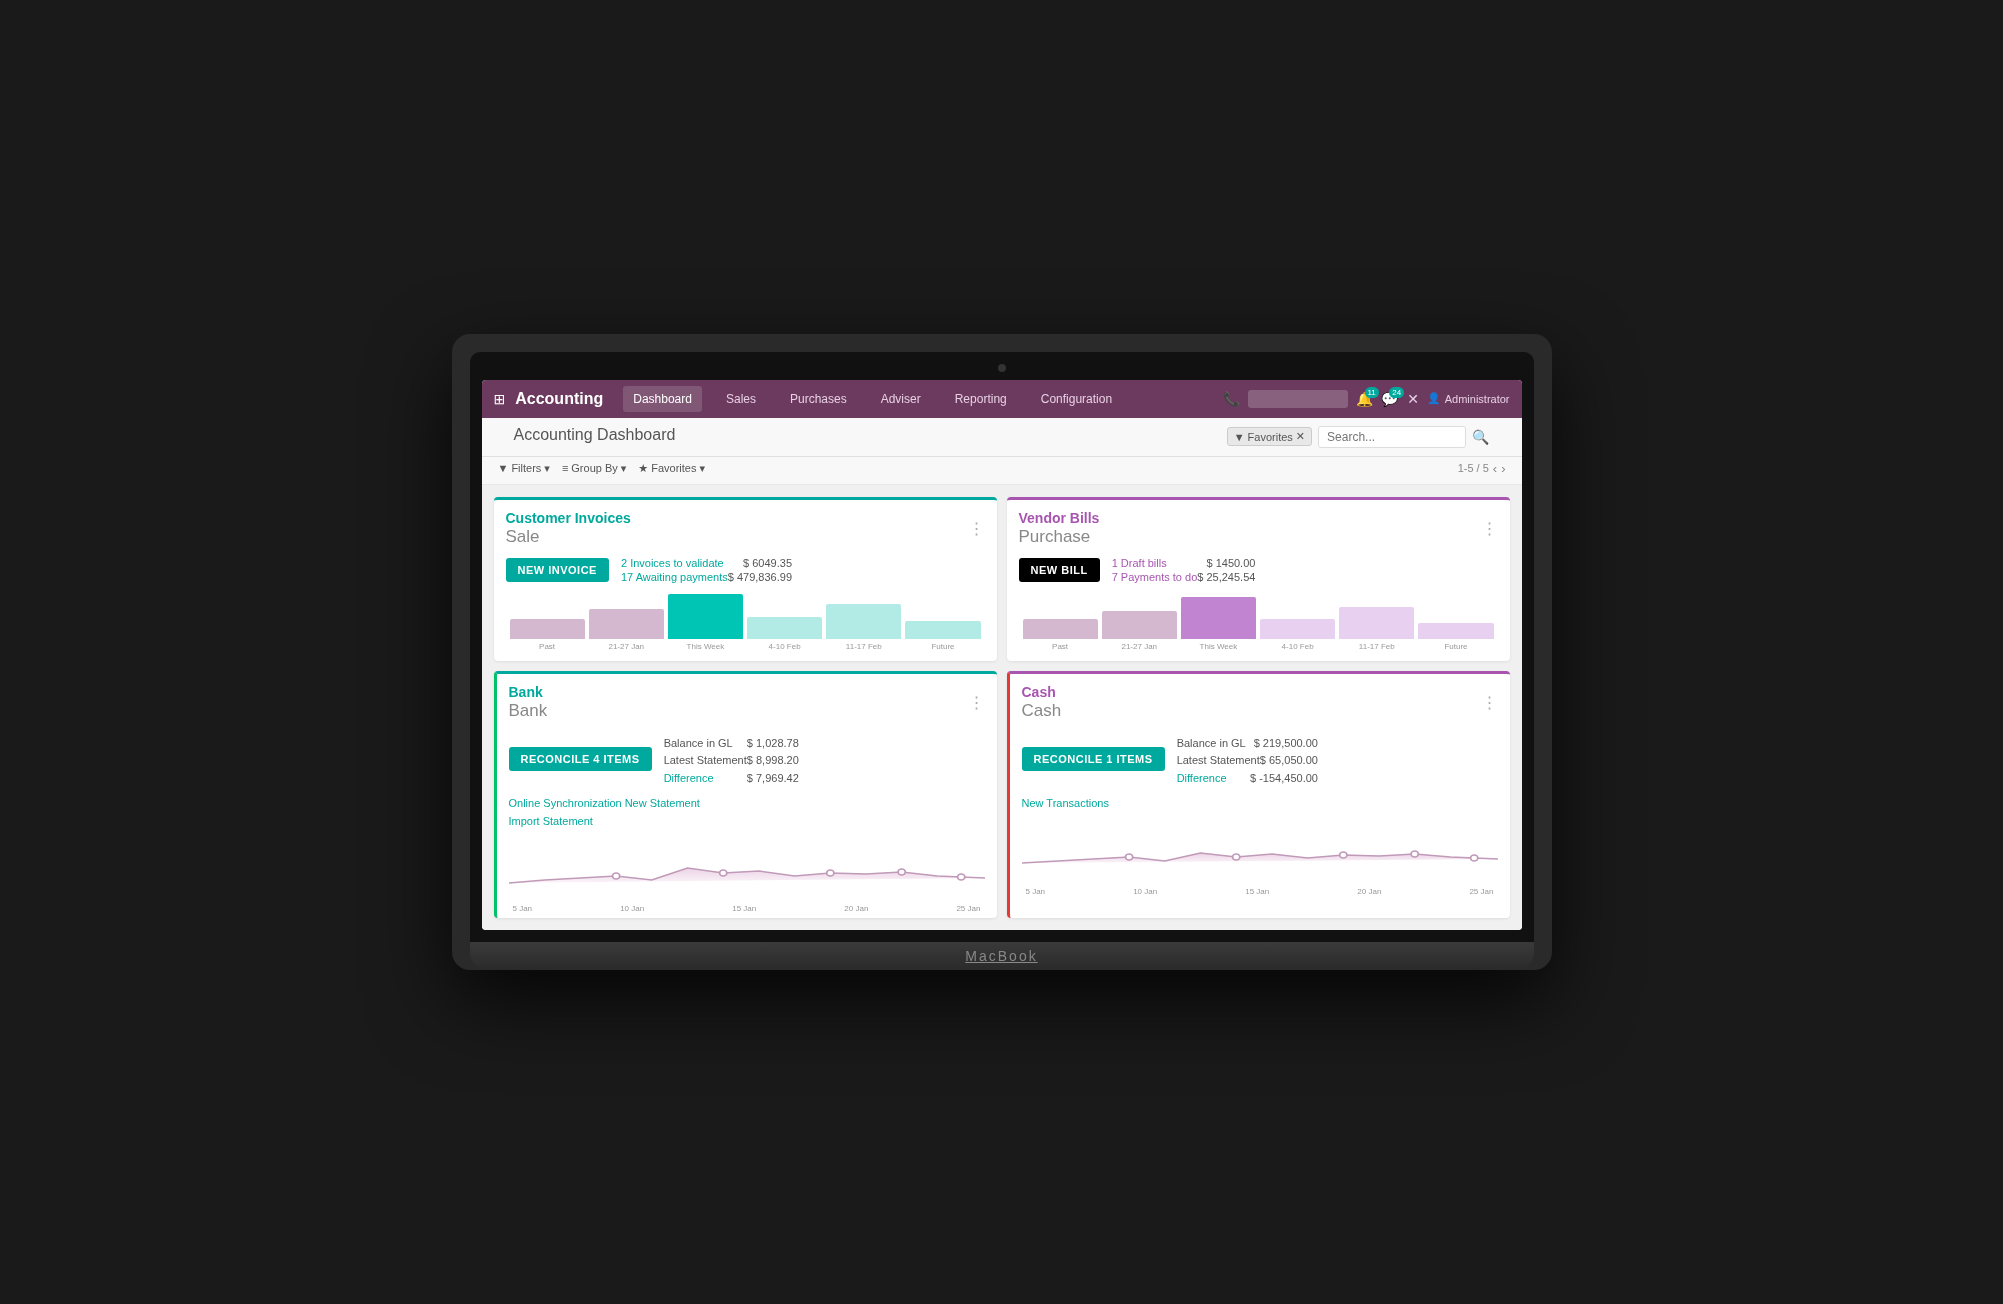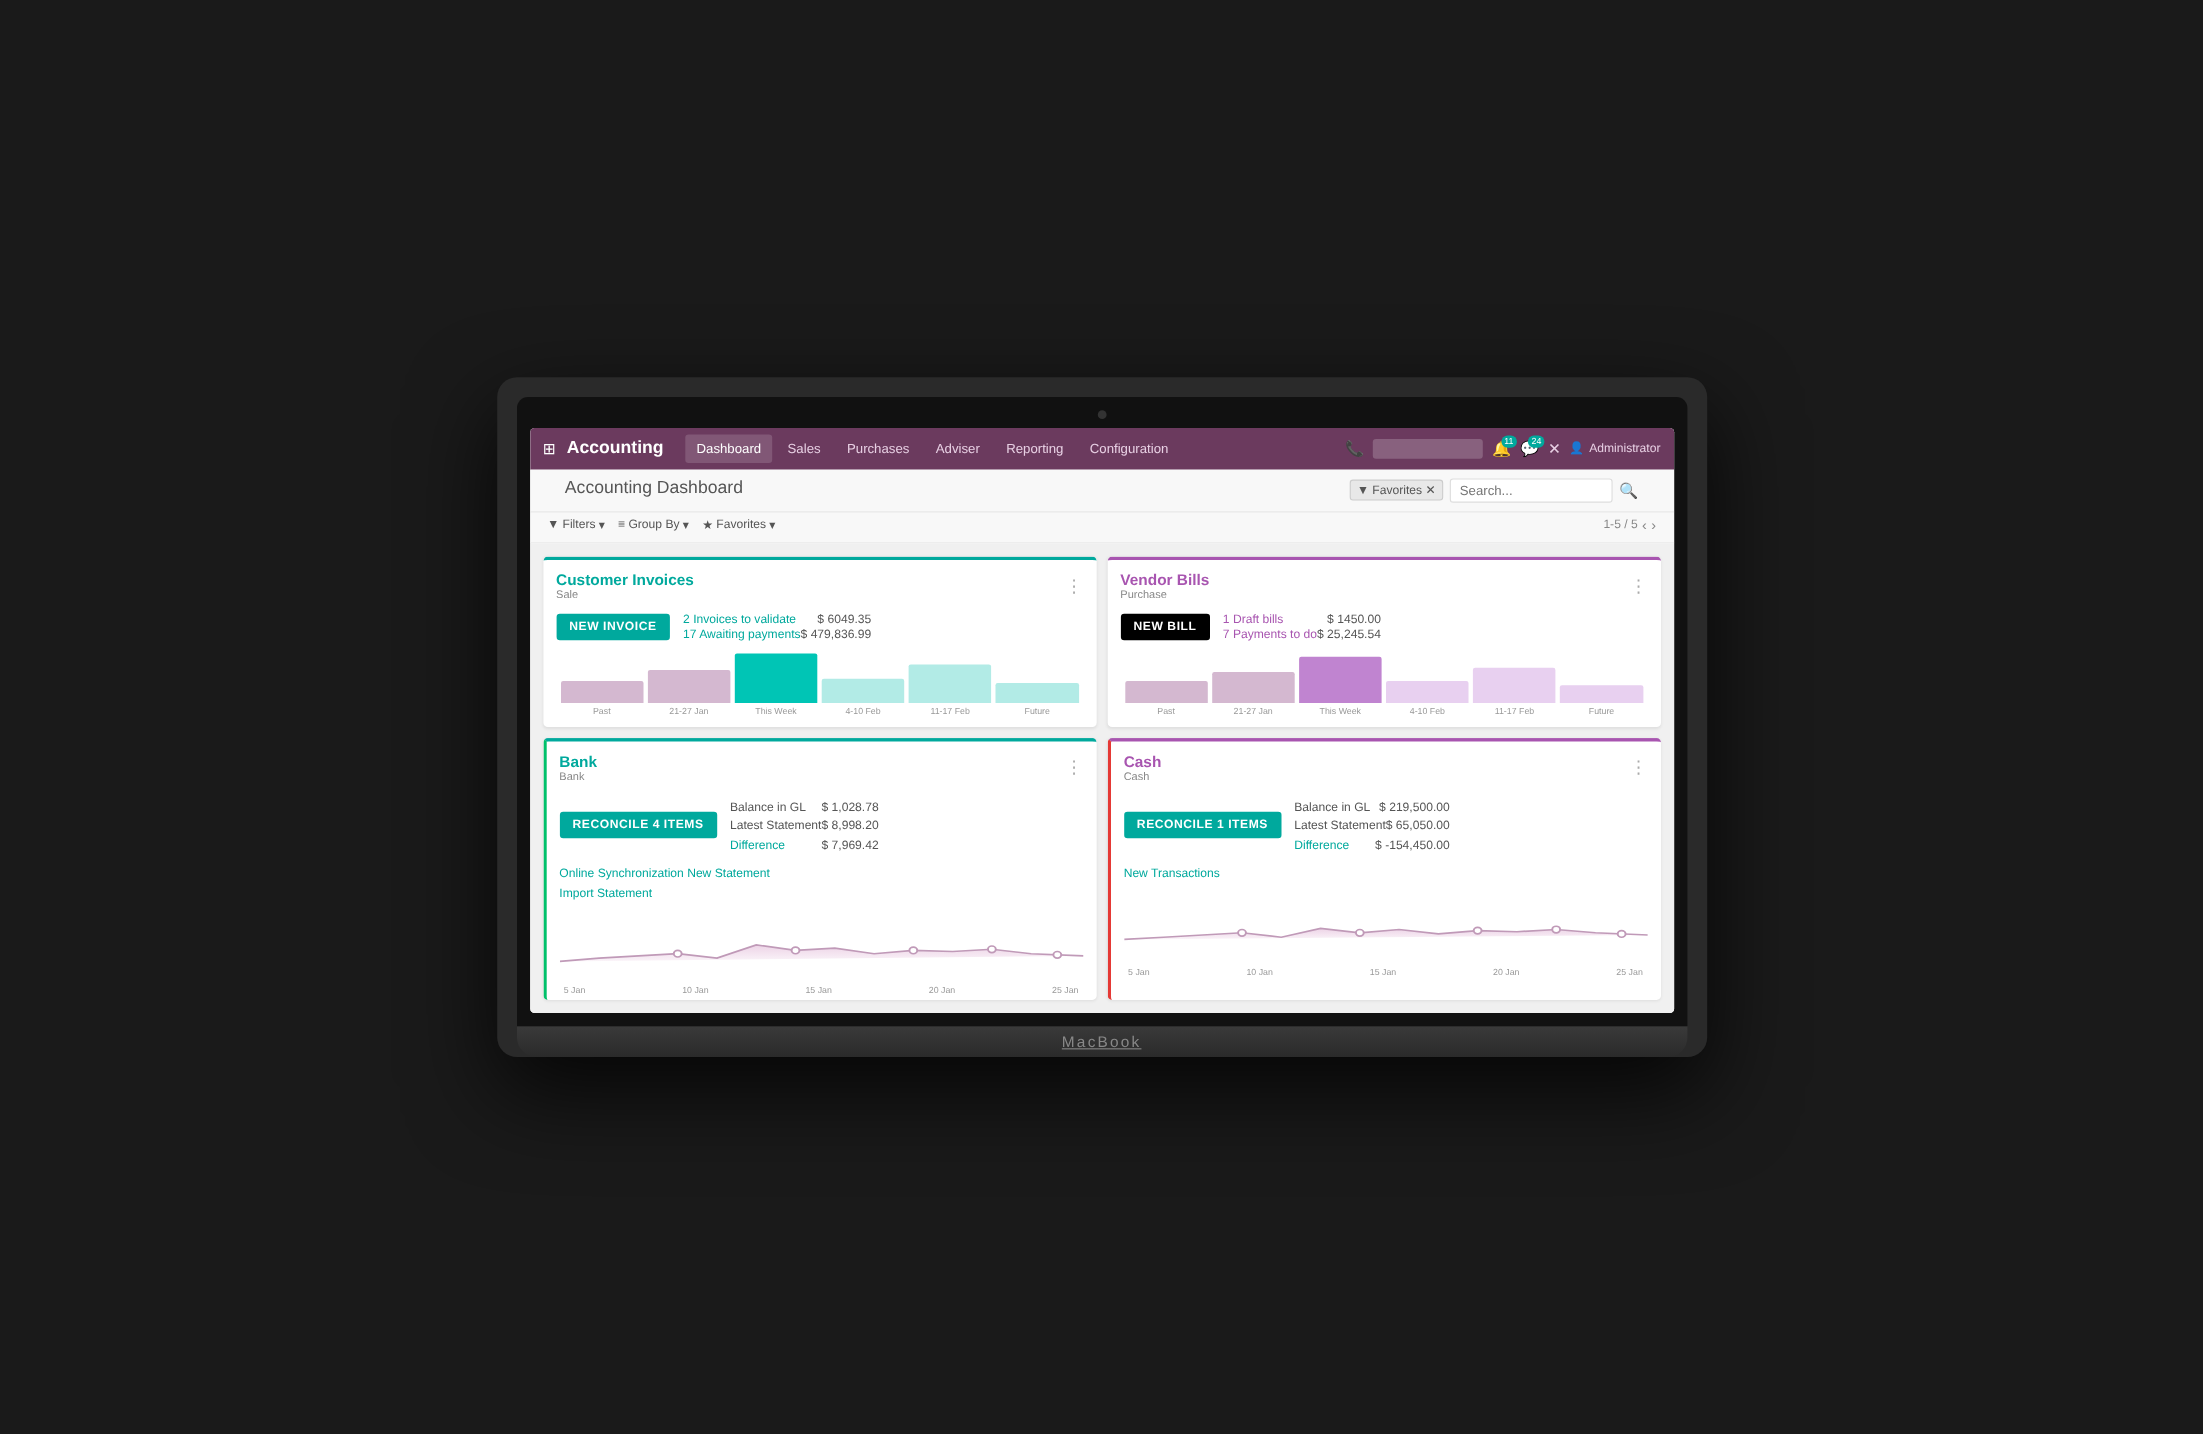--- a/index.html
+++ b/index.html
@@ -68,21 +68,21 @@
       cursor: pointer;
     }
     .nav-app-name {
       color: #fff;
       font-size: 16px;
       font-weight: 600;
       margin-right: 16px;
     }
     .nav-menu {
       display: flex;
-      gap: 4px;
+      gap: 14px;
       flex: 1;
     }
     .nav-menu-item {
       color: #e8d0e4;
       font-size: 12px;
       padding: 6px 10px;
       cursor: pointer;
       border-radius: 3px;
     }
     .nav-menu-item:hover, .nav-menu-item.active {
@@ -237,21 +237,21 @@
     .card-title {
       font-size: 14px;
       font-weight: 600;
       color: #00a99d;
     }
     .card-vendor .card-title { color: #a855b0; }
     .card-bank .card-title { color: #00a99d; }
     .card-cash .card-title { color: #a855b0; }
 
     .card-subtitle {
-      font-size: 10px;
+      font-size: 17px;
       color: #888;
       margin-top: 1px;
     }
     .card-menu {
       color: #aaa;
       cursor: pointer;
       font-size: 16px;
     }
 
     .card-body {

